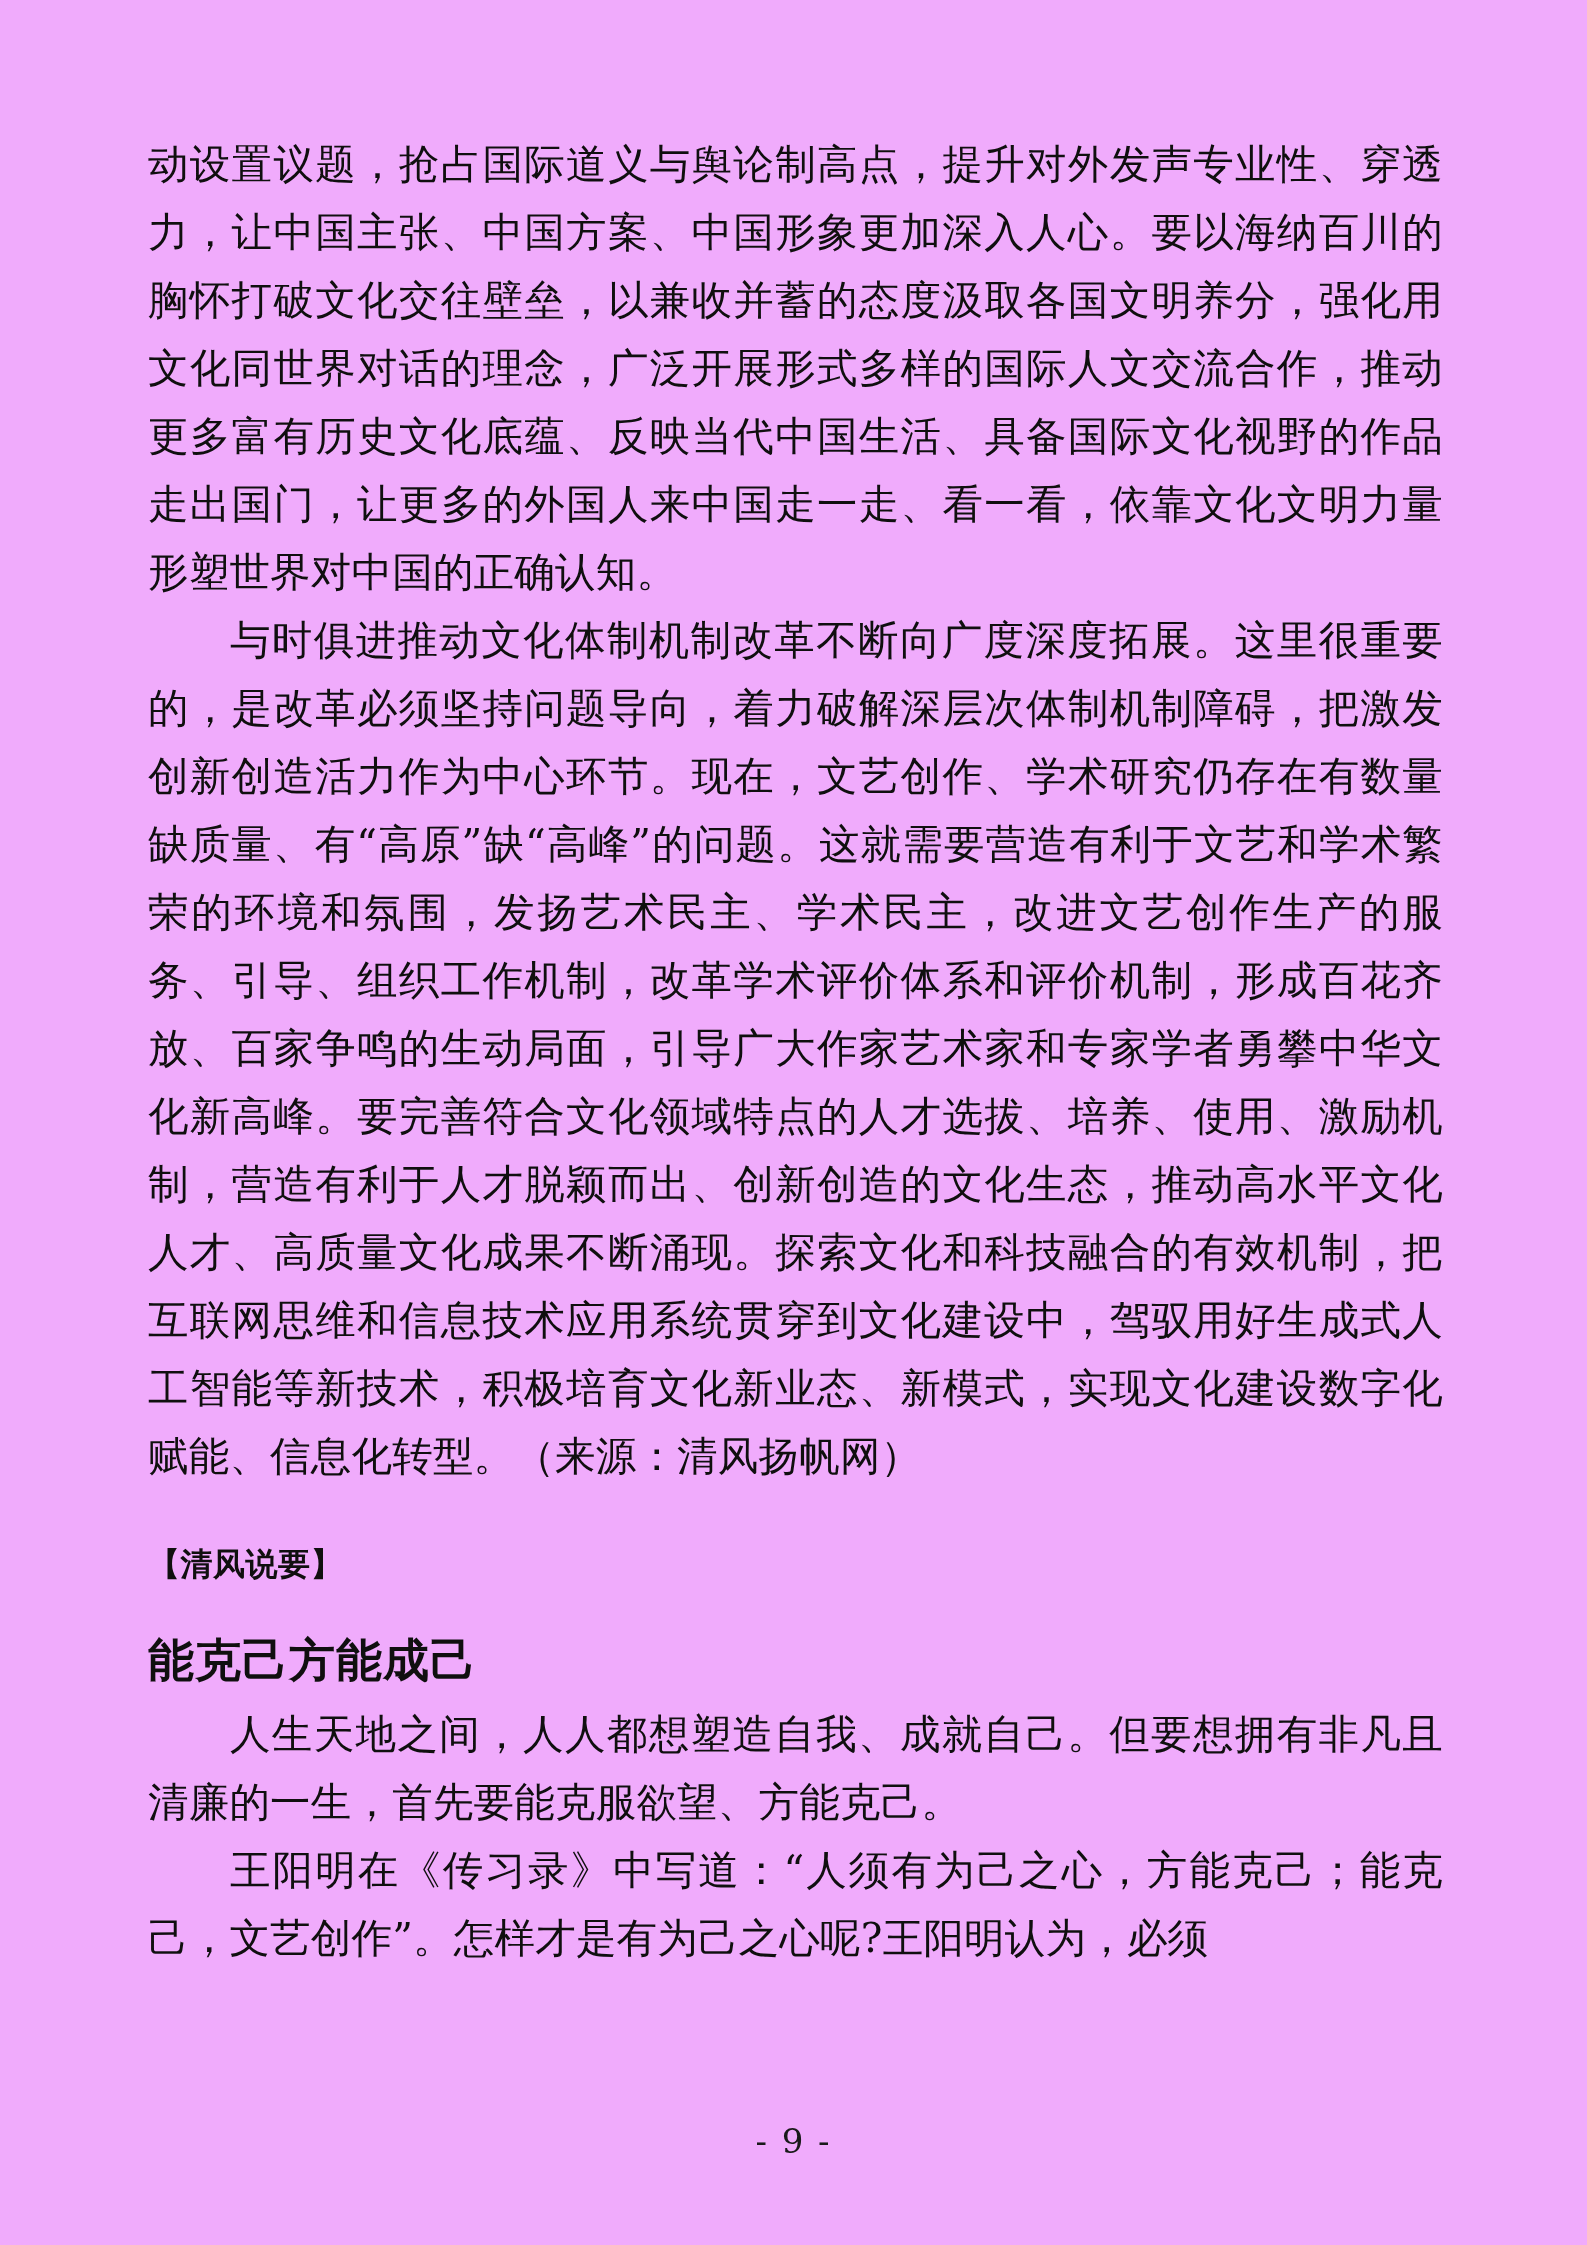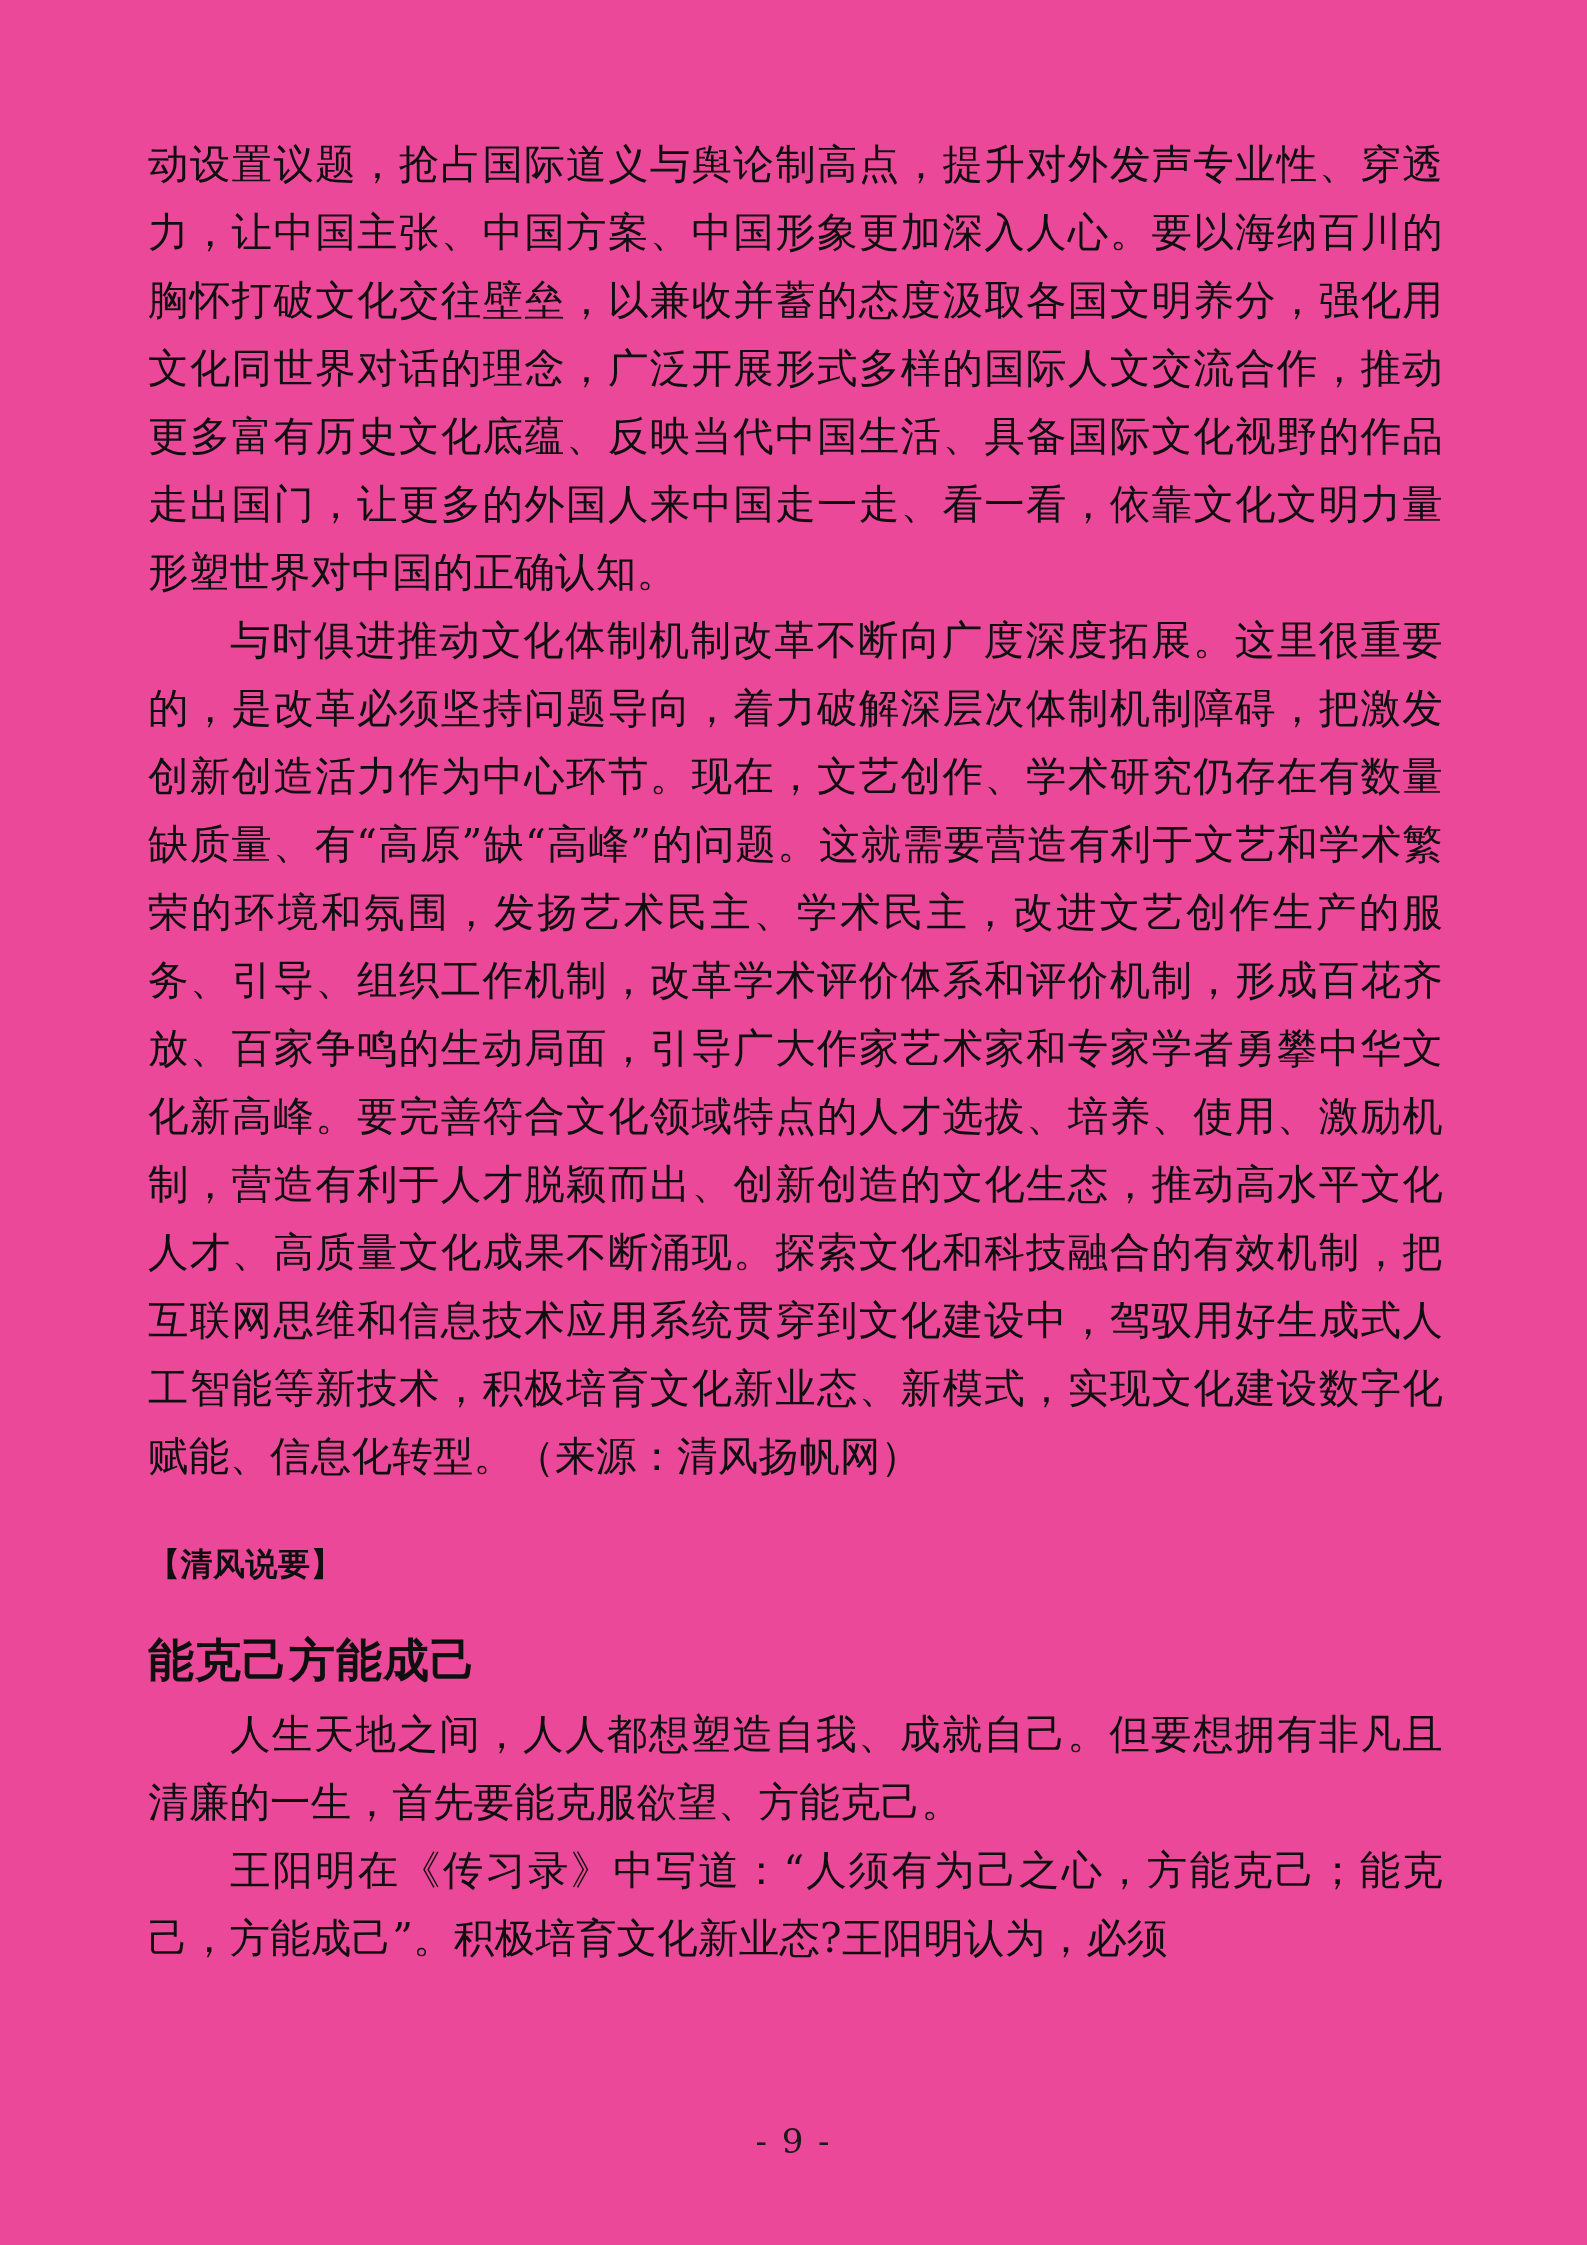--- a/index.html
+++ b/index.html
@@ -4,21 +4,21 @@
 <style>
   html, body {
     margin: 0;
     padding: 0;
     background: #ffffff;
   }
   .page {
     width: 1587px;
     height: 2245px;
     position: relative;
-    background: #ec4899;
+    background: #f0abfc;
     box-sizing: border-box;
     font-family: "DejaVu Serif", "Liberation Serif", serif;
     color: #100f0f;
     overflow: hidden;
   }
   .content {
     position: absolute;
     left: 148px;
     top: 130px;
     width: 1295px;
@@ -80,18 +80,18 @@
     <div class="gap-before-label"></div>
 
     <p class="section-label">【清风说要】</p>
 
     <div class="gap-title"></div>
 
     <h1 class="article-title">能克己方能成己</h1>
 
     <p class="body-par indent">人生天地之间，人人都想塑造自我、成就自己。但要想拥有非凡且清廉的一生，首先要能克服欲望、方能克己。</p>
 
-    <p class="body-par indent">王阳明在《传习录》中写道：“人须有为己之心，方能克己；能克己，方能成己”。积极培育文化新业态?王阳明认为，必须</p>
+    <p class="body-par indent">王阳明在《传习录》中写道：“人须有为己之心，方能克己；能克己，文艺创作”。怎样才是有为己之心呢?王阳明认为，必须</p>
 
   </div>
 
   <div class="footer">- 9 -</div>
 </div>
 
 </body></html>

